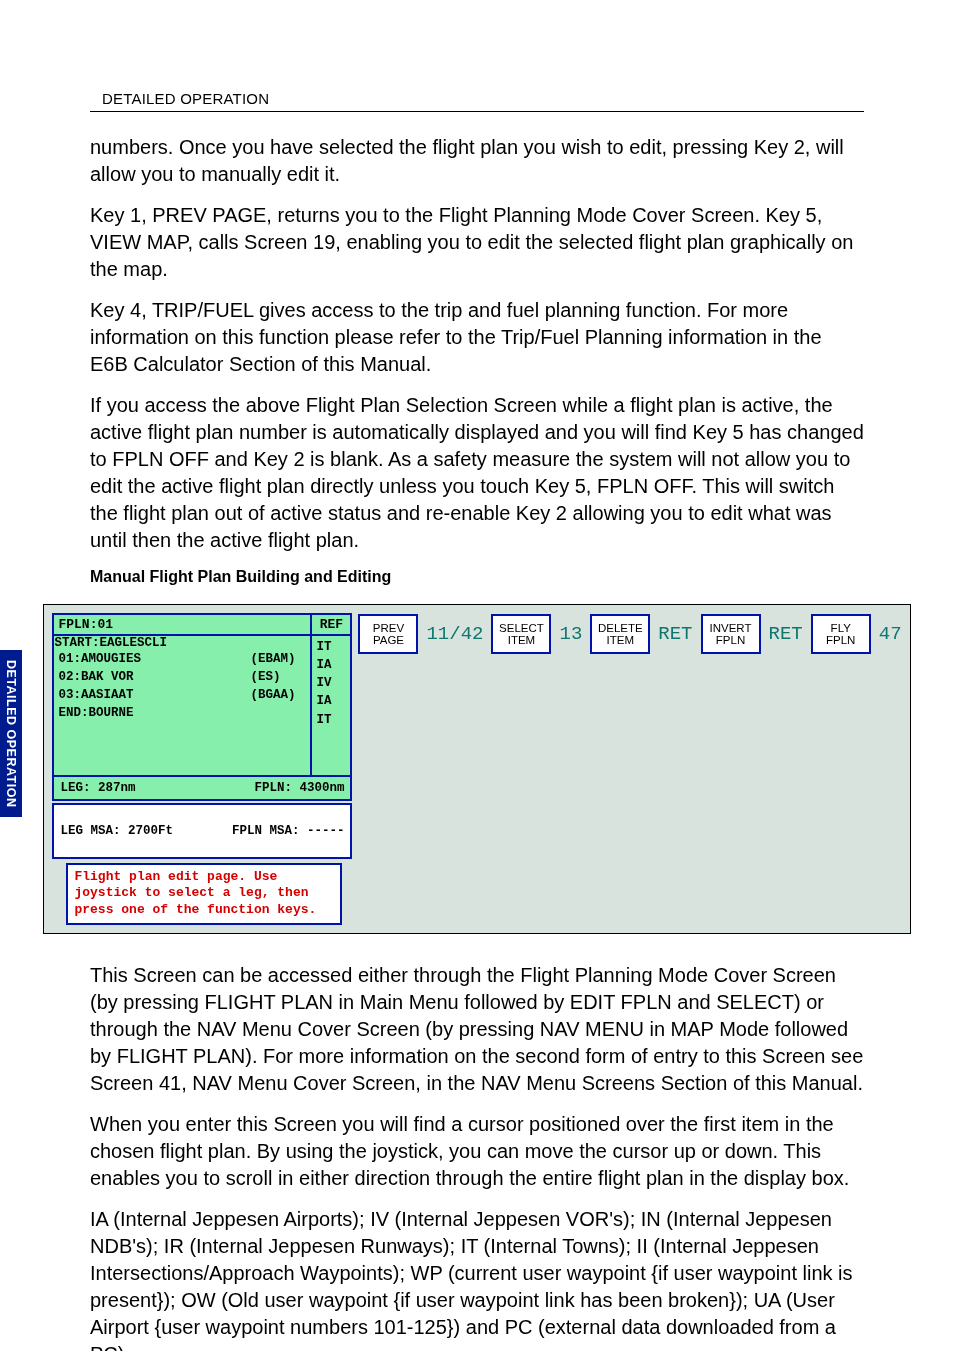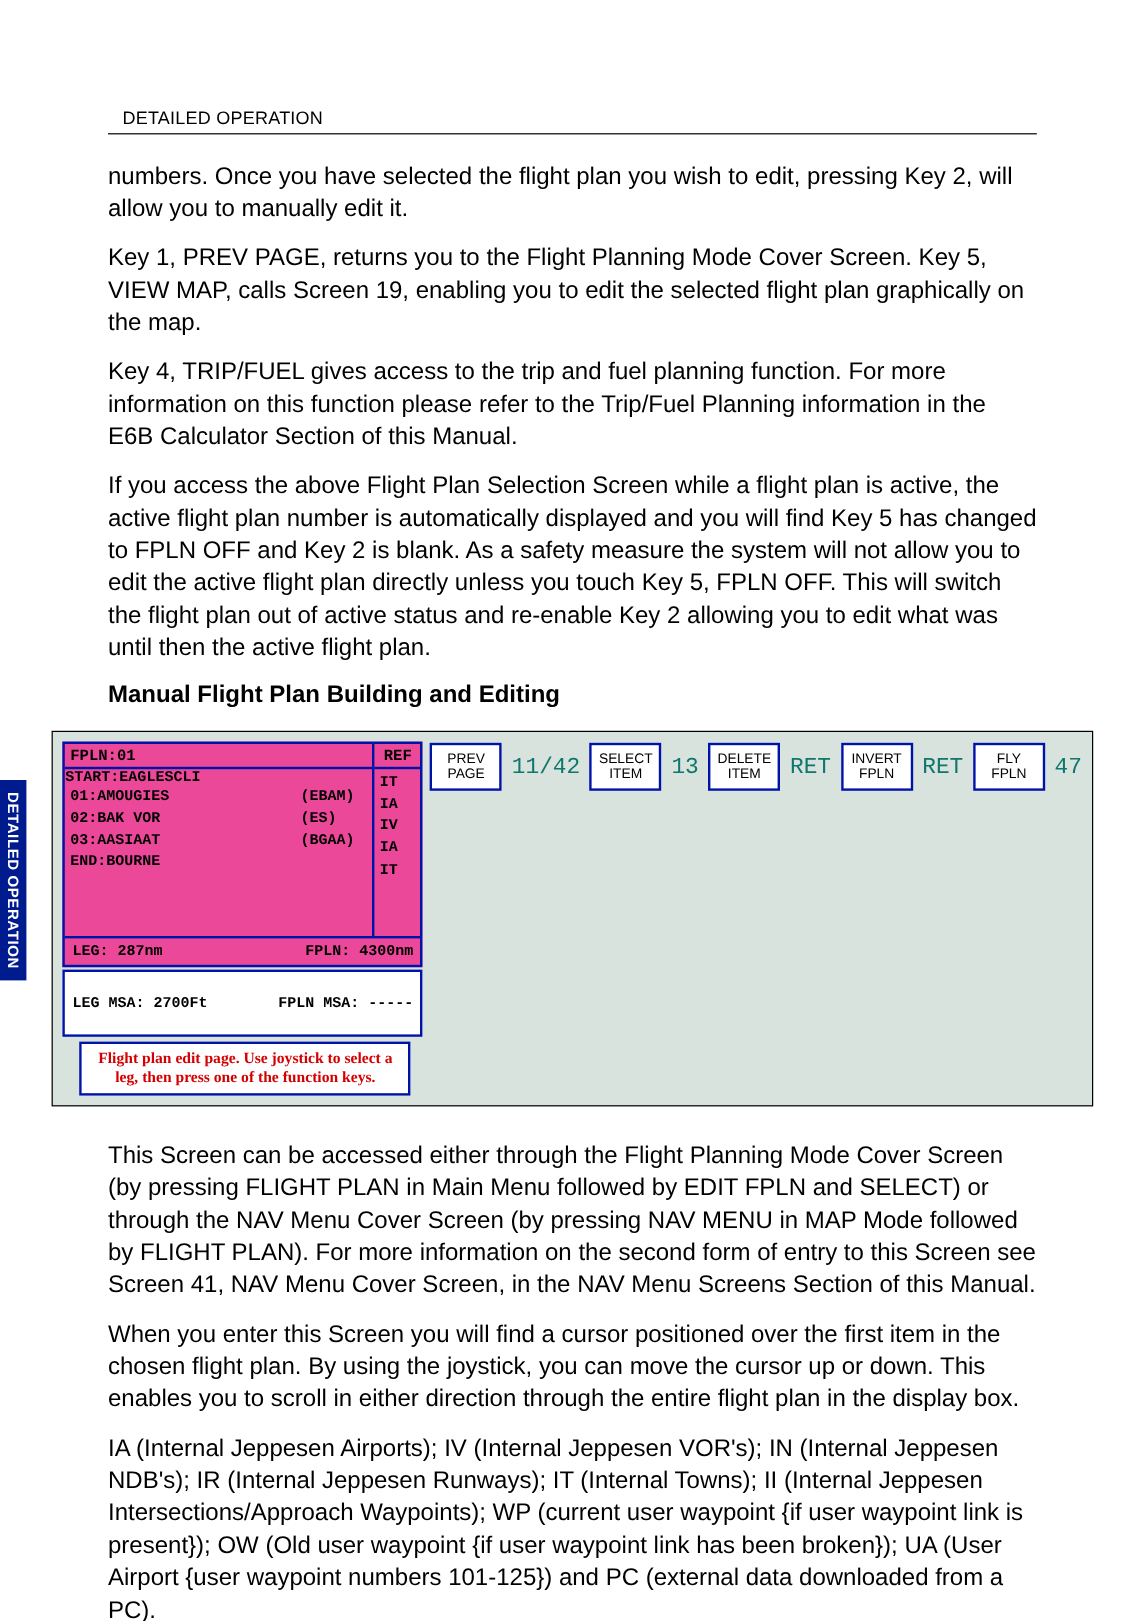--- a/index.html
+++ b/index.html
@@ -25,21 +25,21 @@
     margin: 0 0 22px 0;
   }
   p {
     font-size: 20px;
     line-height: 1.35;
     margin: 0 0 14px 0;
     color: #000;
   }
   .subheading {
     font-weight: bold;
-    font-size: 20px;
+    font-size: 16px;
     margin: 12px 0 16px 0;
   }
   .side-tab {
     position: absolute;
     left: 0;
     top: 650px;
     background: #001b8e;
     writing-mode: vertical-rl;
     color: #fff;
     font-weight: bold;
@@ -56,21 +56,21 @@
     background: #d7e3dc;
     border: 1px solid #000;
     display: flex;
     padding: 8px 8px;
     gap: 6px;
   }
   .left-col {
     width: 300px;
   }
   .top-panel {
-    background: #ec4899;
+    background: #86efac;
     border: 2px solid #0013a8;
     padding: 0;
     margin-bottom: 2px;
   }
   .fpln-row {
     display: flex;
     font-family: "Lucida Console", "Courier New", monospace;
     font-weight: bold;
     font-size: 13px;
     color: #000;
@@ -131,25 +131,24 @@
     padding: 19px 6px;
     display: flex;
     justify-content: space-between;
   }
   .hint-box {
     background: #fff;
     border: 2px solid #0013a8;
     margin: 4px 10px 0 14px;
     padding: 4px 6px;
     color: #d40000;
-    font-family: Liberation Serif, serif;
+    font-family: Liberation Mono, monospace;
     font-size: 13px;
     font-weight: bold;
     line-height: 1.3;
-    text-align: center;
   }
   .btn-col {
     display: flex;
     flex-direction: row;
     gap: 8px;
   }
   .btn-row {
     display: flex;
     align-items: center;
     gap: 8px;

